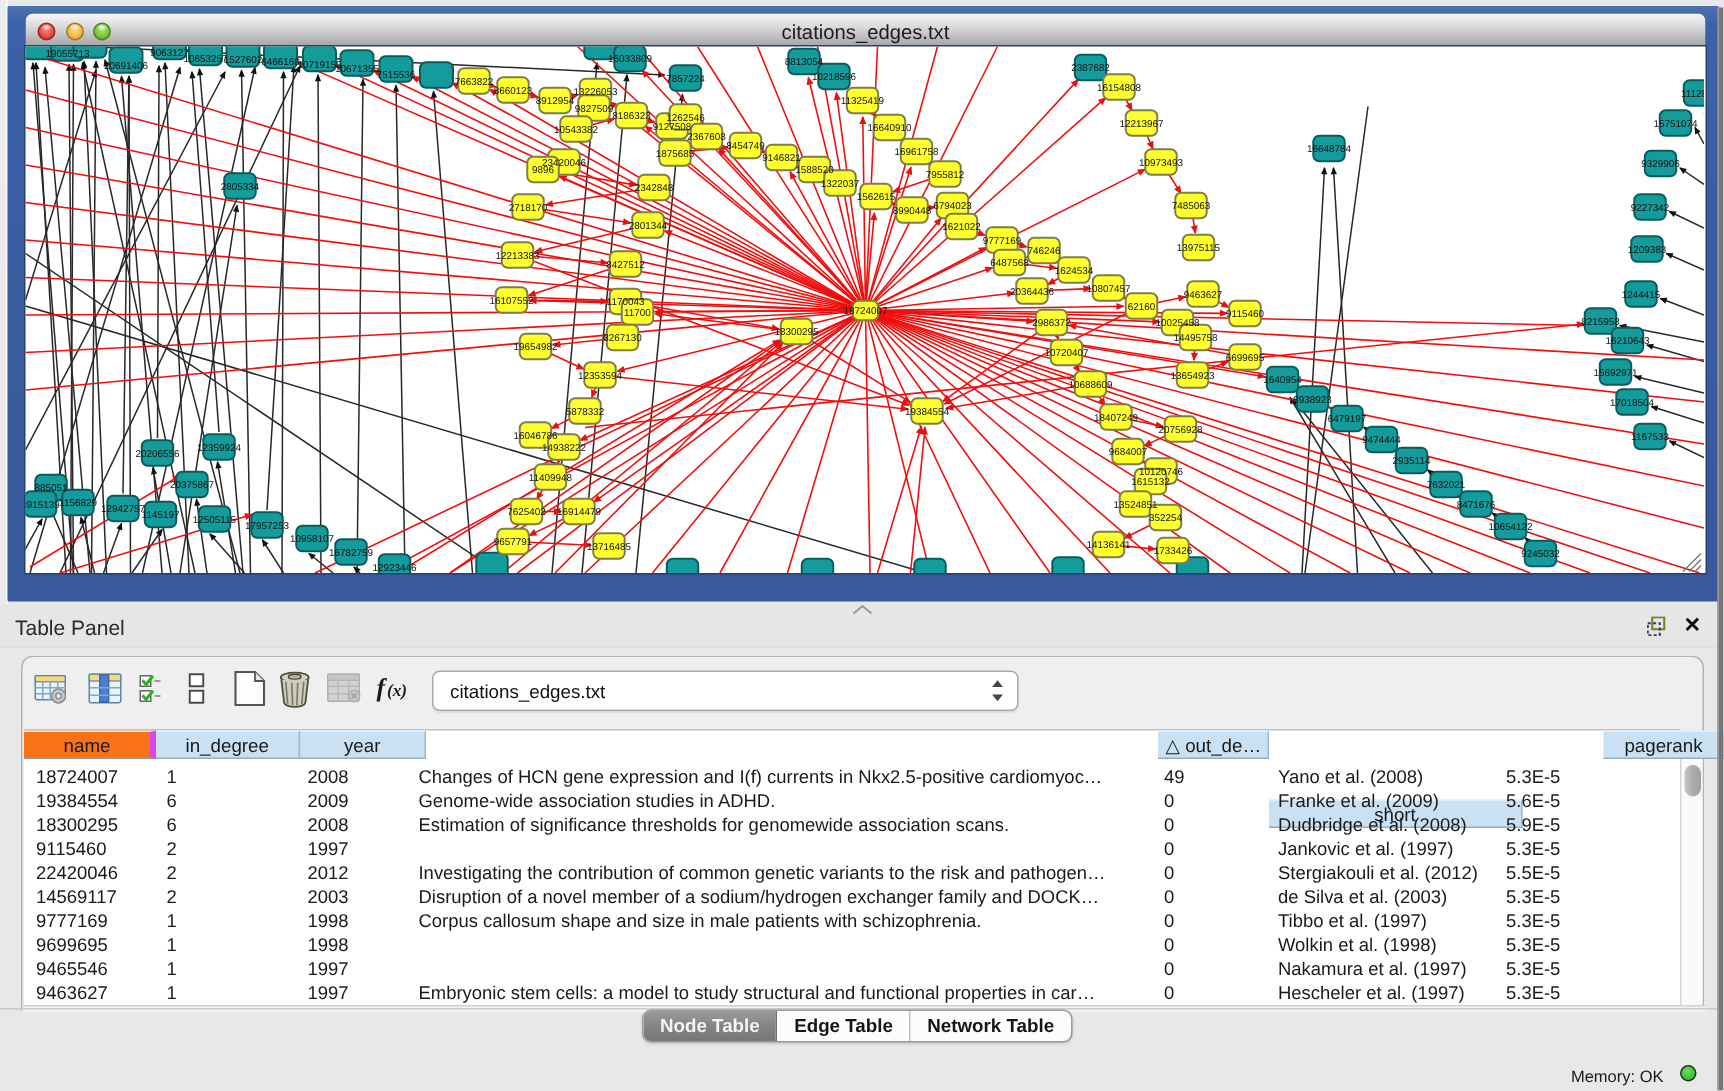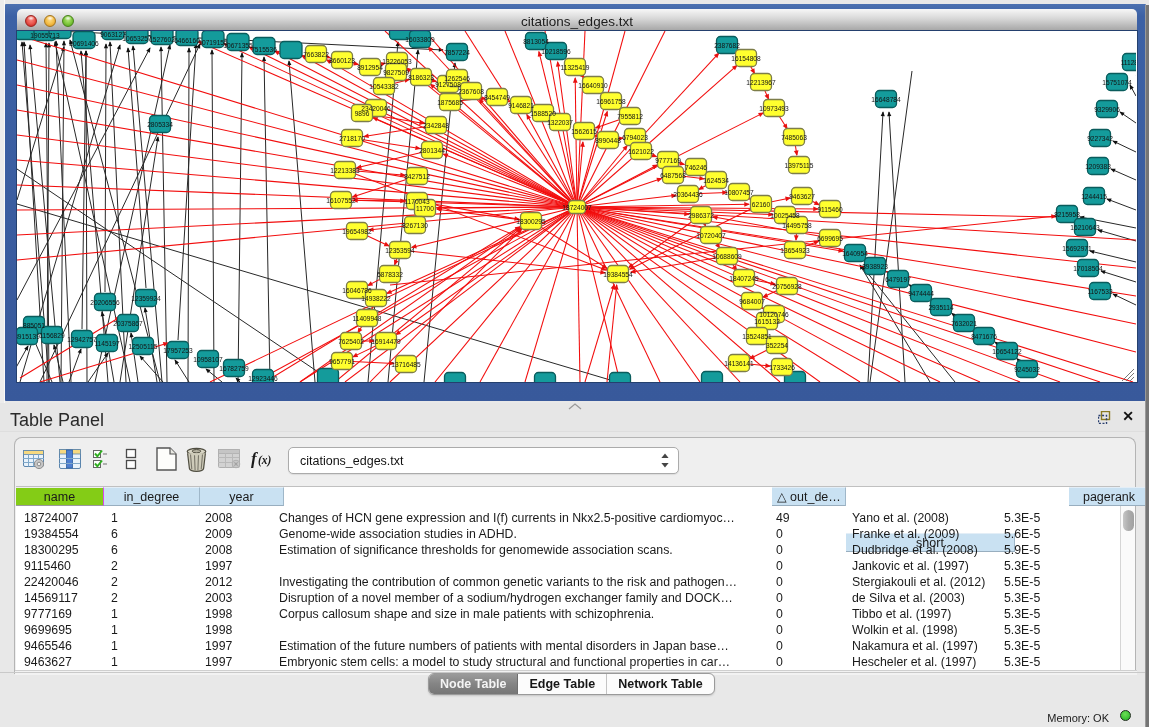--- a/index.html
+++ b/index.html
@@ -17,36 +17,36 @@
 #titlebar .title{position:absolute;left:0;right:0;top:4.5px;text-align:center;
  font-size:13.5px;color:#1c1c1c}
 .tl{position:absolute;top:5.5px;width:12px;height:12px;border-radius:50%}
 #tl-r{left:8px;background:radial-gradient(ellipse 60% 40% at 50% 22%,rgba(255,255,255,.9),rgba(255,255,255,0) 60%),radial-gradient(circle at 50% 40%,#f4837c 0,#ec5b52 45%,#d3342e 75%,#951d1a 100%);border:0.5px solid #9c2420}
 #tl-y{left:26.5px;background:radial-gradient(ellipse 60% 40% at 50% 22%,rgba(255,255,255,.9),rgba(255,255,255,0) 60%),radial-gradient(circle at 50% 40%,#fbd988 0,#f6c24d 45%,#e8a832 75%,#9c6b15 100%);border:0.5px solid #a3751f}
 #tl-g{left:45px;background:radial-gradient(ellipse 60% 40% at 50% 22%,rgba(255,255,255,.9),rgba(255,255,255,0) 60%),radial-gradient(circle at 50% 40%,#b3e377 0,#85cc43 45%,#65b228 75%,#39730f 100%);border:0.5px solid #49811c}
 #canvas{position:absolute;left:12px;top:27px;width:1120px;height:351px;background:#fff;box-shadow:0 0 0 1px #24406e}
 
 #tp{position:absolute;left:0;top:403px;width:1145px;height:324px;background:#e8e8e8}
 #tphead{position:absolute;left:0;top:0;width:100%;height:29px;background:#e6e6e6;border-bottom:1px solid #dedede}
-#tphead .t{position:absolute;left:10px;top:7px;font-size:18px;color:#2a2a2a}
+#tphead .t{position:absolute;left:10px;top:7px;font-size:14px;color:#2a2a2a}
 #floaticon{position:absolute;right:34px;top:8px;width:13px;height:13px}
 #closex{position:absolute;right:11px;top:5px;font-size:14px;font-weight:bold;color:#111}
 #panel{position:absolute;left:14px;top:34px;width:1122px;height:237px;
  background:#efefef;border:1px solid #b4b4b4;border-radius:8px 8px 0 0;border-bottom:none}
 #toolbar{position:absolute;left:0;top:0;width:100%;height:44px}
 #combo{position:absolute;left:273px;top:9px;width:391px;height:27px;background:#fff;
  border:1px solid #ababab;border-radius:5px;box-shadow:0 1px 1px rgba(0,0,0,0.08)}
 #combo .ct{position:absolute;left:11px;top:6px;font-size:12.5px;color:#111}
 #combo svg{position:absolute;right:7px;top:4px}
 
 #tbl{position:absolute;left:1px;top:48px;width:1104px;height:184px;background:#fff;border-top:1px solid #c0c0c0}
 .hrow{position:absolute;left:0;top:0;height:19px;width:100%;font-size:12.5px;color:#1a1a1a}
 .hc{position:absolute;top:0;height:19px;background:#c9e1f2;border-right:1px solid #9fb7c9;
  border-bottom:1px solid #98aebf;border-top:1px solid #e3eef7;text-align:center;line-height:19px}
-.hc.gray{background:#84cc16;border-right:1px solid #d946ef;border-bottom:1px solid #999;border-top:1px solid #eee}
+.hc.gray{background:#f97316;border-right:4px solid #d946ef;border-bottom:1px solid #999;border-top:1px solid #eee}
 .drow{position:absolute;left:0;height:16px;width:100%;font-size:12.3px;color:#1a1a1a;white-space:nowrap}
 .dc{position:absolute;top:1px}
 #vsb{position:absolute;left:1105px;top:68px;width:15px;height:164px;background:#fafafa;border-left:1px solid #d5d5d5}
 #vsb .thumb{position:absolute;left:2px;top:4px;width:11px;height:21px;border-radius:6px;
  background:linear-gradient(90deg,#c6c6c6,#adadad 50%,#a0a0a0)}
 #tblbottom{position:absolute;left:0;top:232px;width:1122px;height:5px;background:#f2f2f2;border-top:1px solid #cfcfcf}
 
 #tabline{position:absolute;left:0;top:269px;width:1145px;height:1px;background:#c9c9c9}
 #tabs{position:absolute;left:428px;top:270px;height:22px;display:flex;
  border:1px solid #9a9a9a;border-radius:6px;overflow:hidden;background:#fcfcfc;box-shadow:0 1px 2px rgba(0,0,0,0.15)}
@@ -745,21 +745,20 @@
             <div class="dc" style="left:95px">1</div>
             <div class="dc" style="left:189px">1998</div>
             <div class="dc" style="left:760px">0</div>
             <div class="dc" style="left:836px">Wolkin et al. (1998)</div>
             <div class="dc" style="left:988px">5.3E-5</div>
           </div>
           <div class="drow" style="top:151px">
             <div class="dc" style="left:8px">9465546</div>
             <div class="dc" style="left:95px">1</div>
             <div class="dc" style="left:189px">1997</div>
-            <div class="dc" style="left:263px">Estimation of the future numbers of patients with mental disorders in Japan base…</div>
             <div class="dc" style="left:760px">0</div>
             <div class="dc" style="left:836px">Nakamura et al. (1997)</div>
             <div class="dc" style="left:988px">5.3E-5</div>
           </div>
           <div class="drow" style="top:167px">
             <div class="dc" style="left:8px">9463627</div>
             <div class="dc" style="left:95px">1</div>
             <div class="dc" style="left:189px">1997</div>
             <div class="dc" style="left:263px">Embryonic stem cells: a model to study structural and functional properties in car…</div>
             <div class="dc" style="left:760px">0</div>

